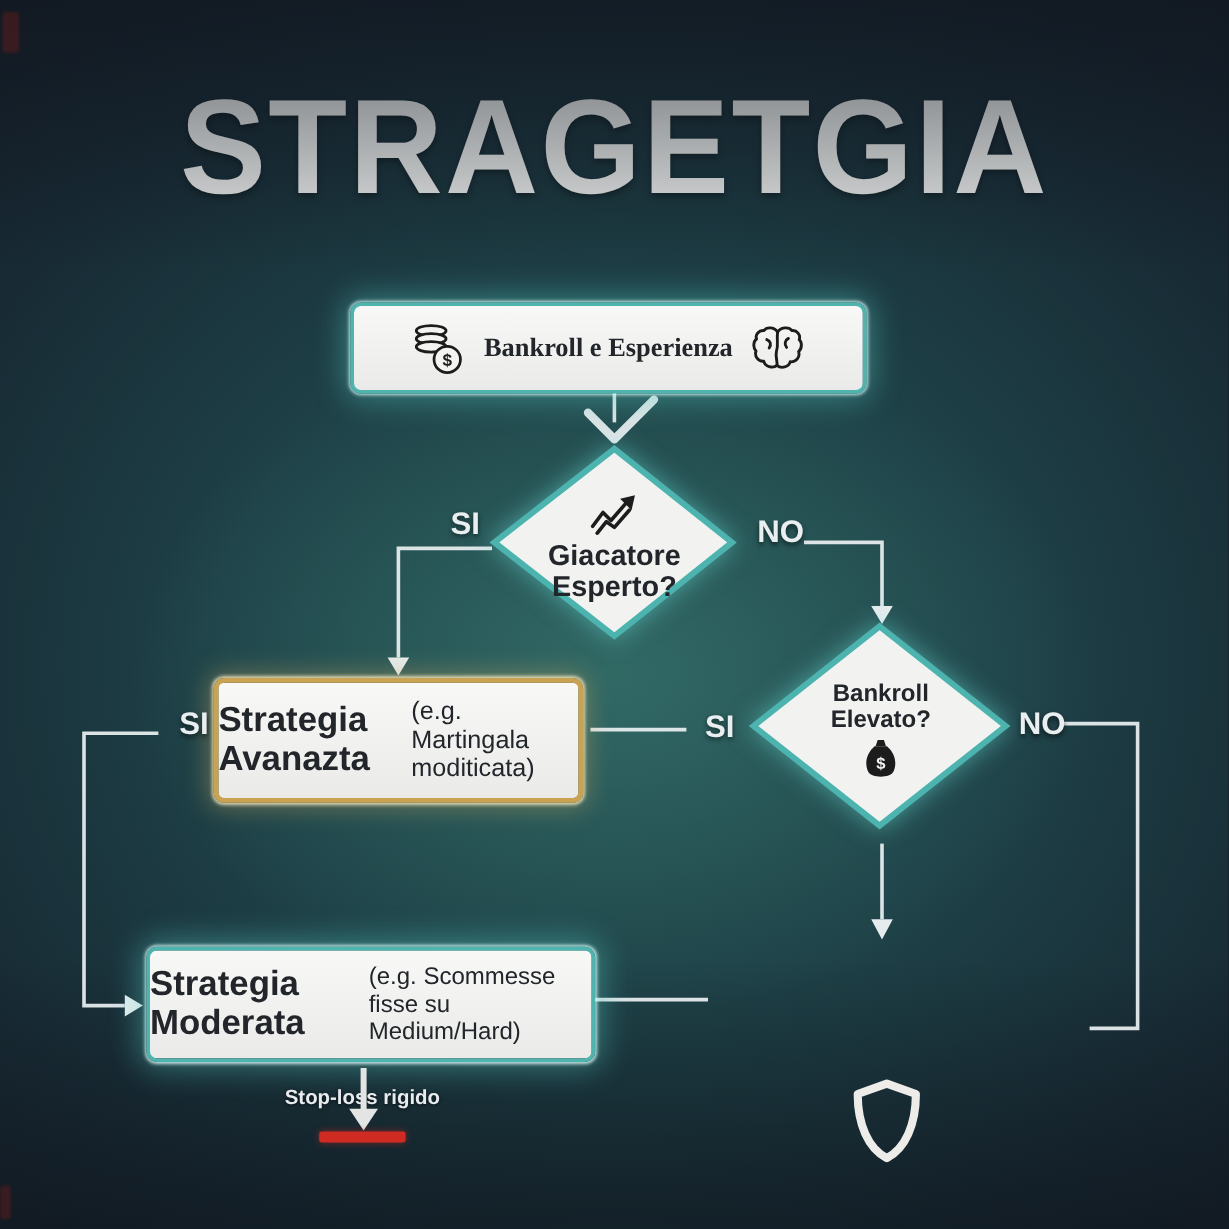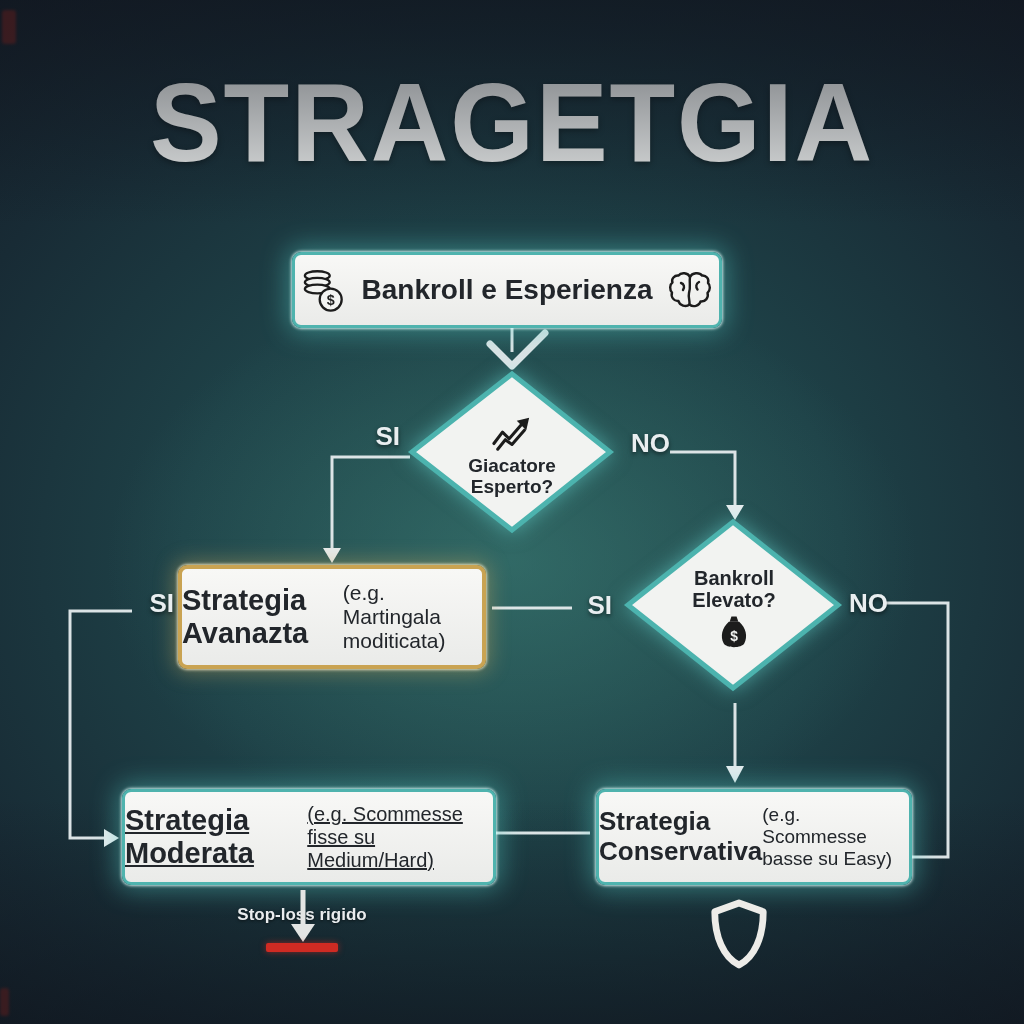--- a/index.html
+++ b/index.html
@@ -35,21 +35,21 @@
   .node .t2{font-weight:400;line-height:1.15;}
   .dcontent{
     position:absolute;display:flex;flex-direction:column;align-items:center;justify-content:center;
     text-align:center;color:#22262b;font-weight:700;z-index:4;line-height:1.08;
   }
   .edge-label{
     position:absolute;color:#e9eef0;font-weight:700;font-size:26px;z-index:5;
     text-shadow:0 2px 4px rgba(0,0,0,0.55);width:48px;text-align:right;
   }
   svg{display:block;}
-  .startlabel{font-size:28px;font-weight:700;white-space:nowrap;}
+  .startlabel{font-size:22px;font-weight:700;white-space:nowrap;font-family:Liberation Serif, serif;}
   .stoploss{
     position:absolute;left:222px;top:905px;width:160px;text-align:center;
     color:#e9ecee;font-size:17px;font-weight:700;z-index:5;
     text-shadow:0 1px 3px rgba(0,0,0,0.6);
   }
   .redbar{position:absolute;left:266px;top:943px;width:72px;height:9px;background:#cf2b23;border-radius:2px;z-index:6;box-shadow:0 0 6px rgba(207,43,35,0.6);}
   .artifact{position:absolute;background:#5a1d1d;opacity:0.55;filter:blur(1.5px);z-index:2;}
 </style>
 </head>
 <body>
@@ -108,21 +108,21 @@
     <svg width="46" height="42" viewBox="0 0 46 42">
       <g stroke="#1c1c1c" stroke-width="2.4" fill="none" stroke-linecap="round" stroke-linejoin="round">
         <path d="M23,8 C21,3.5 14,3 11.5,6.5 C7.5,6 4,10 5.5,13.5 C2.5,15.5 2.5,21 5,23.5 C3.5,28 7,32.5 11.5,32 C12.5,36.5 19,38.5 22.5,35.5 C26,38.5 32.5,37 33.5,32.5 C38.5,33 42,28.5 40.5,24 C43.5,21.5 43.5,16 41,14 C42.5,10 39,6 35,6.5 C32.5,3 25,3.5 23,8 Z"></path>
         <path d="M23,8 C22,14 24,18 22,24 C21,28 23,32 22.5,35.5"></path>
         <path d="M14,14 C17,15 18,18 16,21"></path>
         <path d="M32,13 C29,14.5 28.5,18 30.5,20.5"></path>
       </g>
     </svg>
   </div>
 
-  <div class="dcontent" style="left:446px;top:398px;width:132px;height:116px;font-size:19px;">
+  <div class="dcontent" style="left:446px;top:398px;width:132px;height:116px;font-size:24px;">
     <svg width="50" height="40" viewBox="0 0 50 42" style="margin-bottom:2px;">
       <g stroke="#1c1c1c" stroke-width="3.2" fill="none" stroke-linecap="round" stroke-linejoin="round">
         <polyline points="6,31 15,19 22,26 35,11"></polyline>
         <polyline points="10,37 18,27 25,32 38,17"></polyline>
       </g>
       <polygon points="30,7 43,4 40,17" fill="#1c1c1c"></polygon>
     </svg>
     <div>Giacatore</div>
     <div>Esperto?</div>
   </div>
@@ -137,33 +137,27 @@
     </svg>
   </div>
 
   <div class="node gold" style="left:178px;top:565px;width:300px;height:96px;">
     <div class="stack">
       <div class="t1" style="font-size:29px;">Strategia Avanazta</div>
       <div class="t2" style="font-size:21px;margin-left:20px;">(e.g. Martingala moditicata)</div>
     </div>
   </div>
 
-  <div class="node" style="left:122px;top:789px;width:368px;height:90px;text-decoration:underline;">
+  <div class="node" style="left:122px;top:789px;width:368px;height:90px;">
     <div class="stack">
       <div class="t1" style="font-size:29px;">Strategia Moderata</div>
       <div class="t2" style="font-size:20px;margin-left:48px;">(e.g. Scommesse fisse su Medium/Hard)</div>
     </div>
   </div>
 
-  <div class="node" style="left:596px;top:789px;width:310px;height:90px;">
-    <div class="stack">
-      <div class="t1" style="font-size:26px;">Strategia Conservativa</div>
-      <div class="t2" style="font-size:19px;">(e.g. Scommesse basse su Easy)</div>
-    </div>
-  </div>
 
   <div class="edge-label" style="left:352px;top:421px;">SI</div>
   <div class="edge-label" style="left:622px;top:428px;">NO</div>
   <div class="edge-label" style="left:564px;top:590px;">SI</div>
   <div class="edge-label" style="left:126px;top:588px;">SI</div>
   <div class="edge-label" style="left:840px;top:588px;">NO</div>
 
   <div class="stoploss">Stop-loss rigido</div>
   <svg style="position:absolute;left:288px;top:888px;z-index:6;" width="30" height="58" viewBox="0 0 30 58">
     <rect x="12.5" y="2" width="5" height="36" fill="#e3e5e4"></rect>

